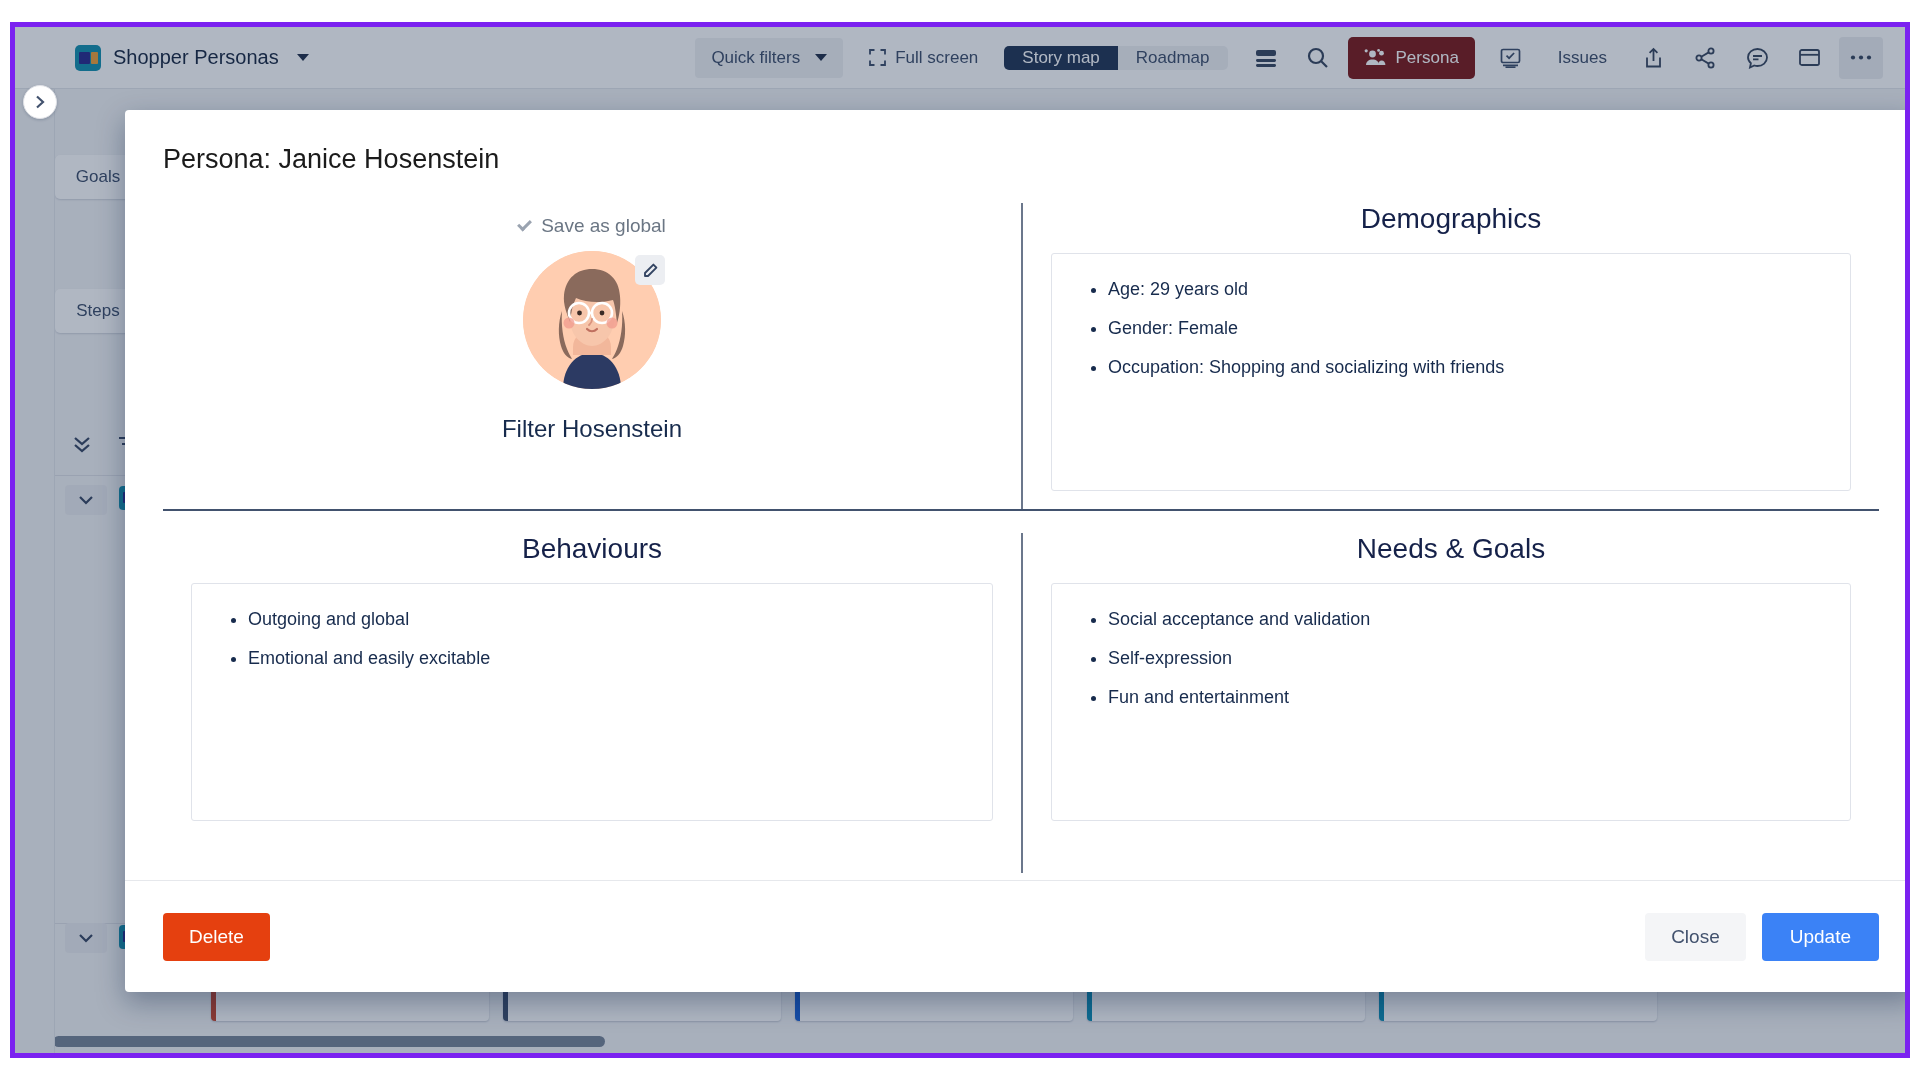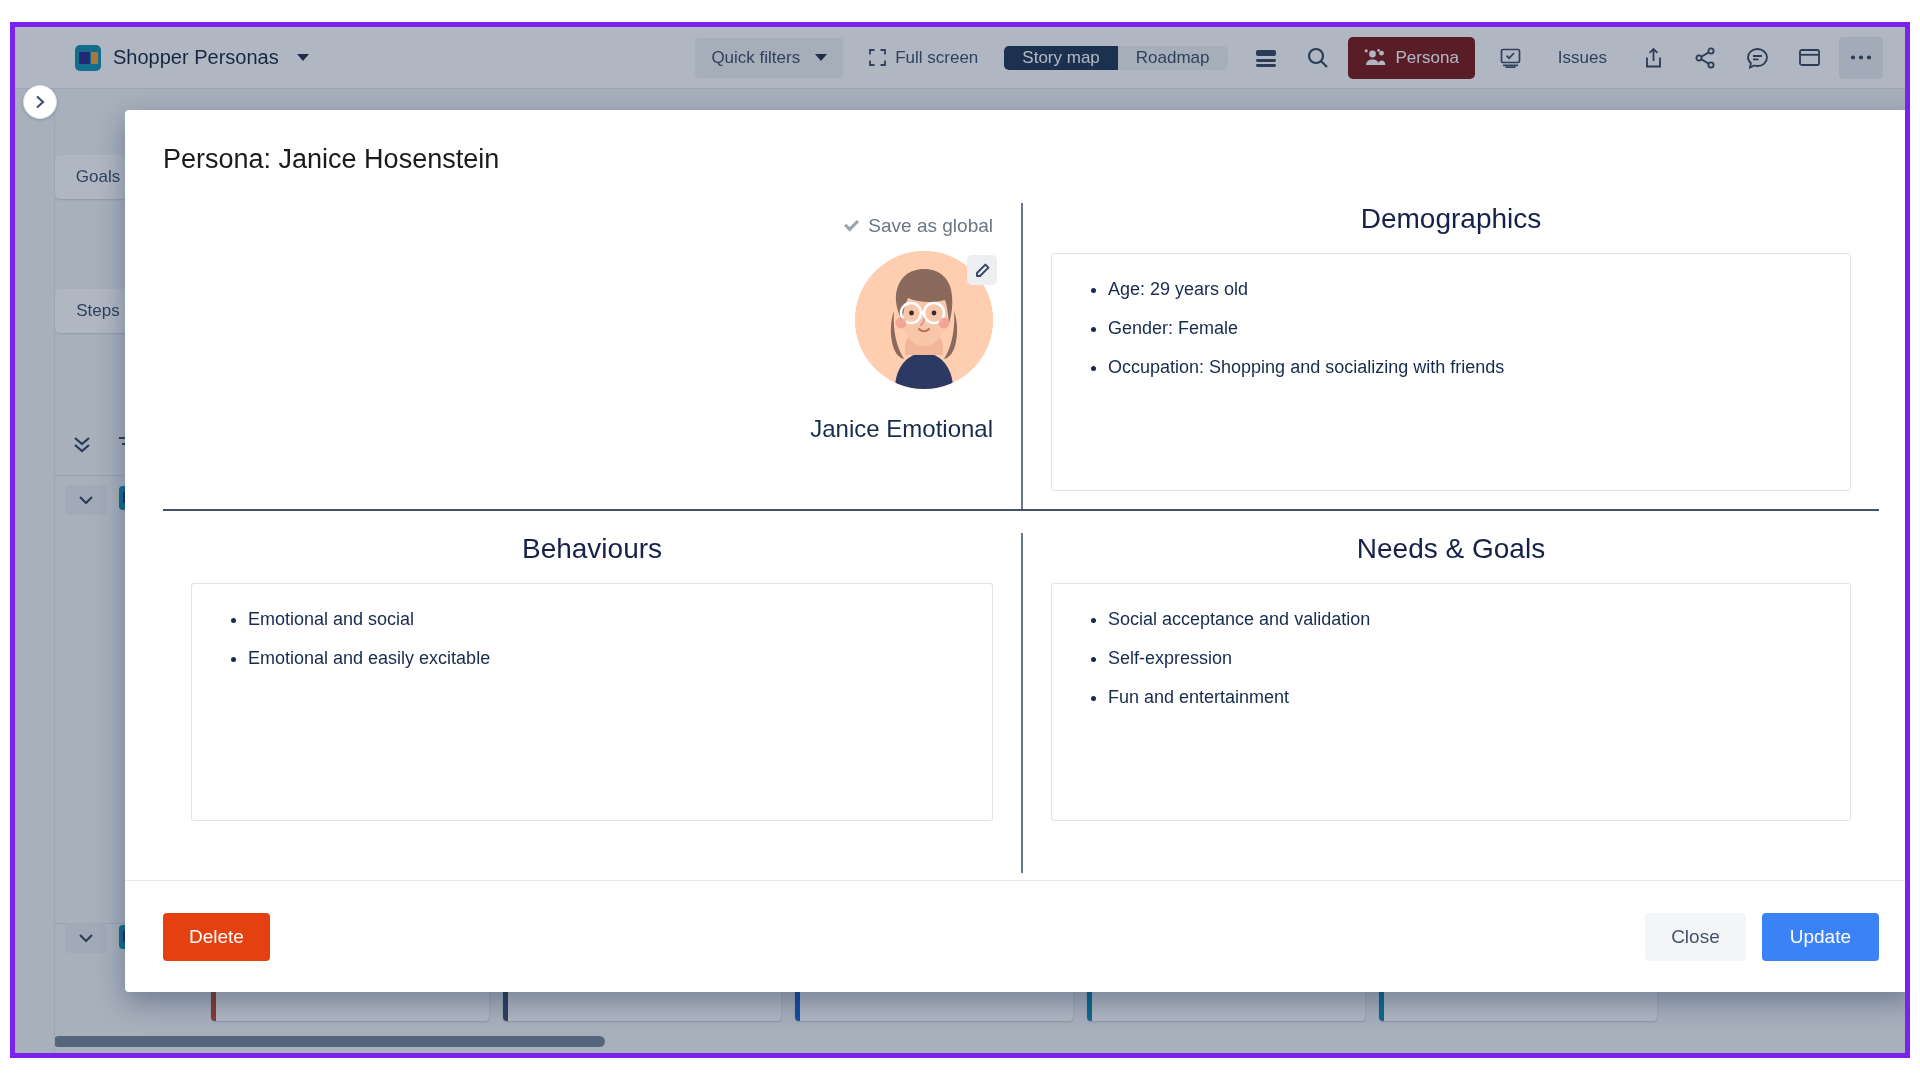--- a/index.html
+++ b/index.html
@@ -170,21 +170,21 @@
   #modal-title {
     font-size: 27px; color: #1b1b1b; font-weight: 400;
     padding: 34px 38px 0 38px;
   }
   #modal-body {
     flex: 1; padding: 28px 38px 0 38px;
     display: flex; flex-direction: column;
   }
   .quad-top { display: flex; flex: 0 0 auto; height: 306px; }
   .quad-bot { display: flex; flex: 1 1 auto; }
-  .q-left  { width: 50%; display: flex; flex-direction: column; align-items: flex-end;
+  .q-left  { width: 50%; display: flex; flex-direction: column; align-items: center;
              padding: 0 28px; }
   .q-right { width: 50%; display: flex; flex-direction: column;
              padding: 0 28px; border-left: 2px solid #6b778c; }
   .hdiv { height: 2px; background: #42526e; margin: 0 0 0 0; }
 
   #save-global {
     display: flex; align-items: center; gap: 10px;
     font-size: 19px; color: #6b7684; margin-top: 12px;
   }
   .checkmark {
@@ -446,21 +446,21 @@
             </div>
             <div id="edit-badge">
               <span>
                 <svg width="15" height="15" viewBox="0 0 15 15" fill="none" stroke="#344563" stroke-width="1.9" stroke-linejoin="round">
                   <path d="M10.4 1.6l3 3L5 13H2v-3z"></path>
                 </svg>
               </span>
             </div>
           </div>
 
-          <div id="persona-name">Janice Emotional</div>
+          <div id="persona-name">Filter Hosenstein</div>
         </div>
 
         <div class="q-right">
           <div class="sec-title">Demographics</div>
           <div class="sec-box">
             <ul>
               <li>Age: 29 years old</li>
               <li>Gender: Female</li>
               <li>Occupation: Shopping and socializing with friends</li>
             </ul>
@@ -468,21 +468,21 @@
         </div>
       </div>
 
       <div class="hdiv"></div>
 
       <div class="quad-bot" style="padding-top:22px">
         <div class="q-left" style="align-items:stretch">
           <div class="sec-title">Behaviours</div>
           <div class="sec-box">
             <ul>
-              <li>Emotional and social</li>
+              <li>Outgoing and global</li>
               <li>Emotional and easily excitable</li>
             </ul>
           </div>
         </div>
         <div class="q-right">
           <div class="sec-title">Needs &amp; Goals</div>
           <div class="sec-box">
             <ul>
               <li>Social acceptance and validation</li>
               <li>Self-expression</li>

